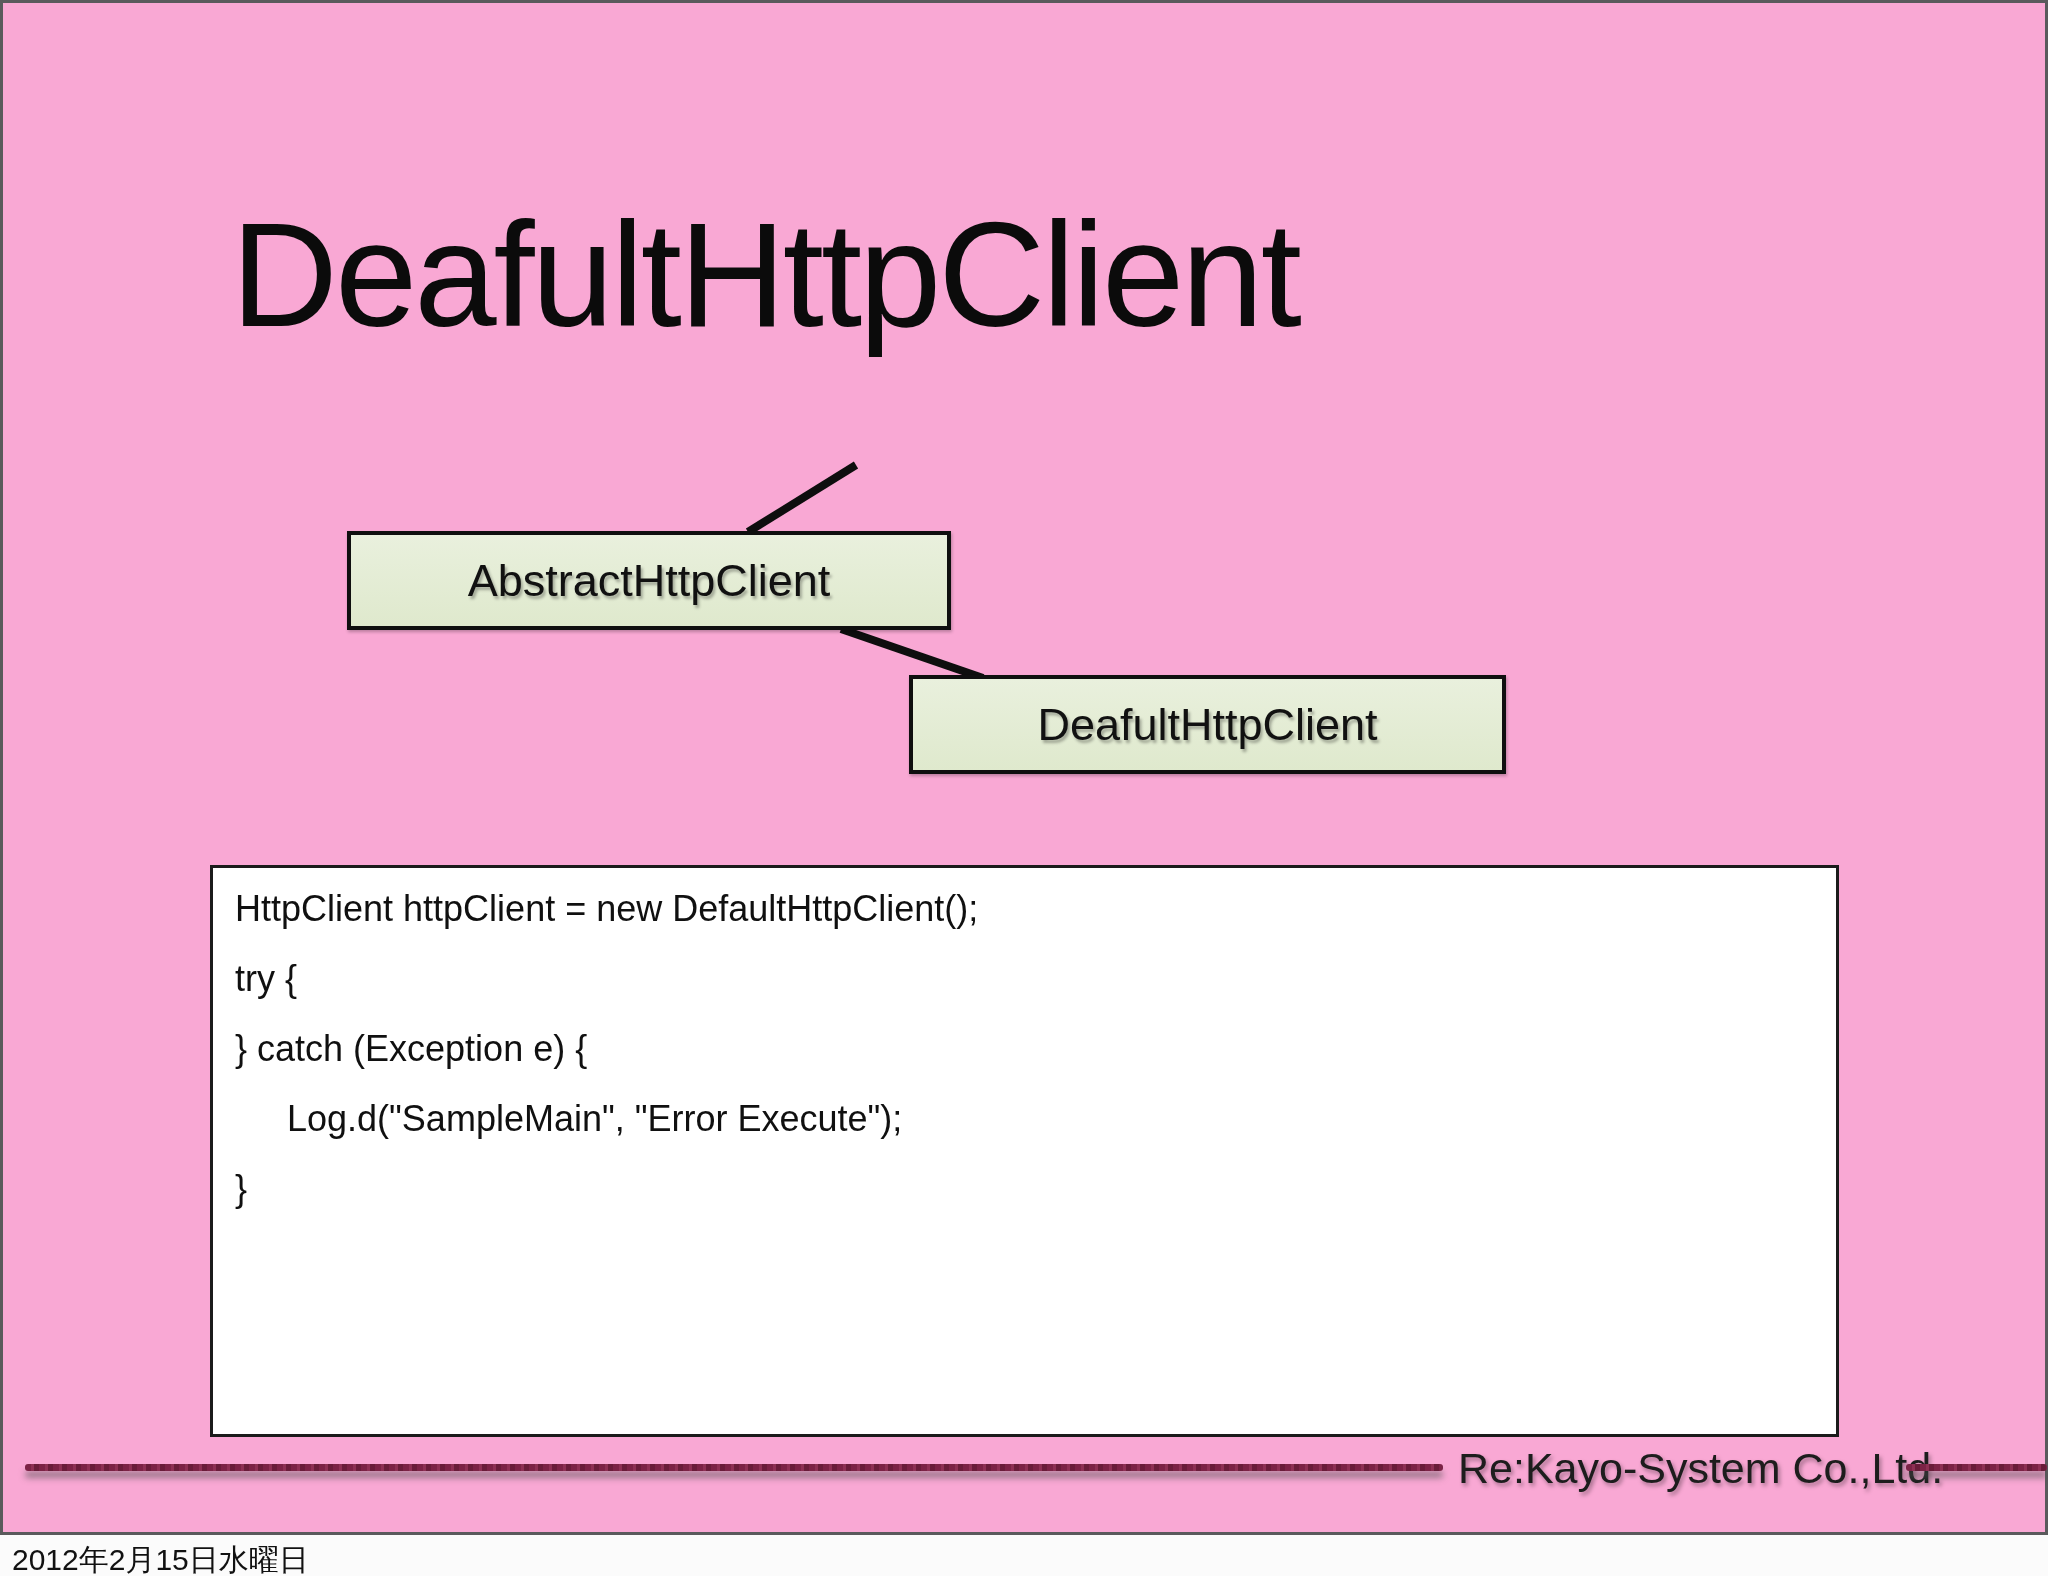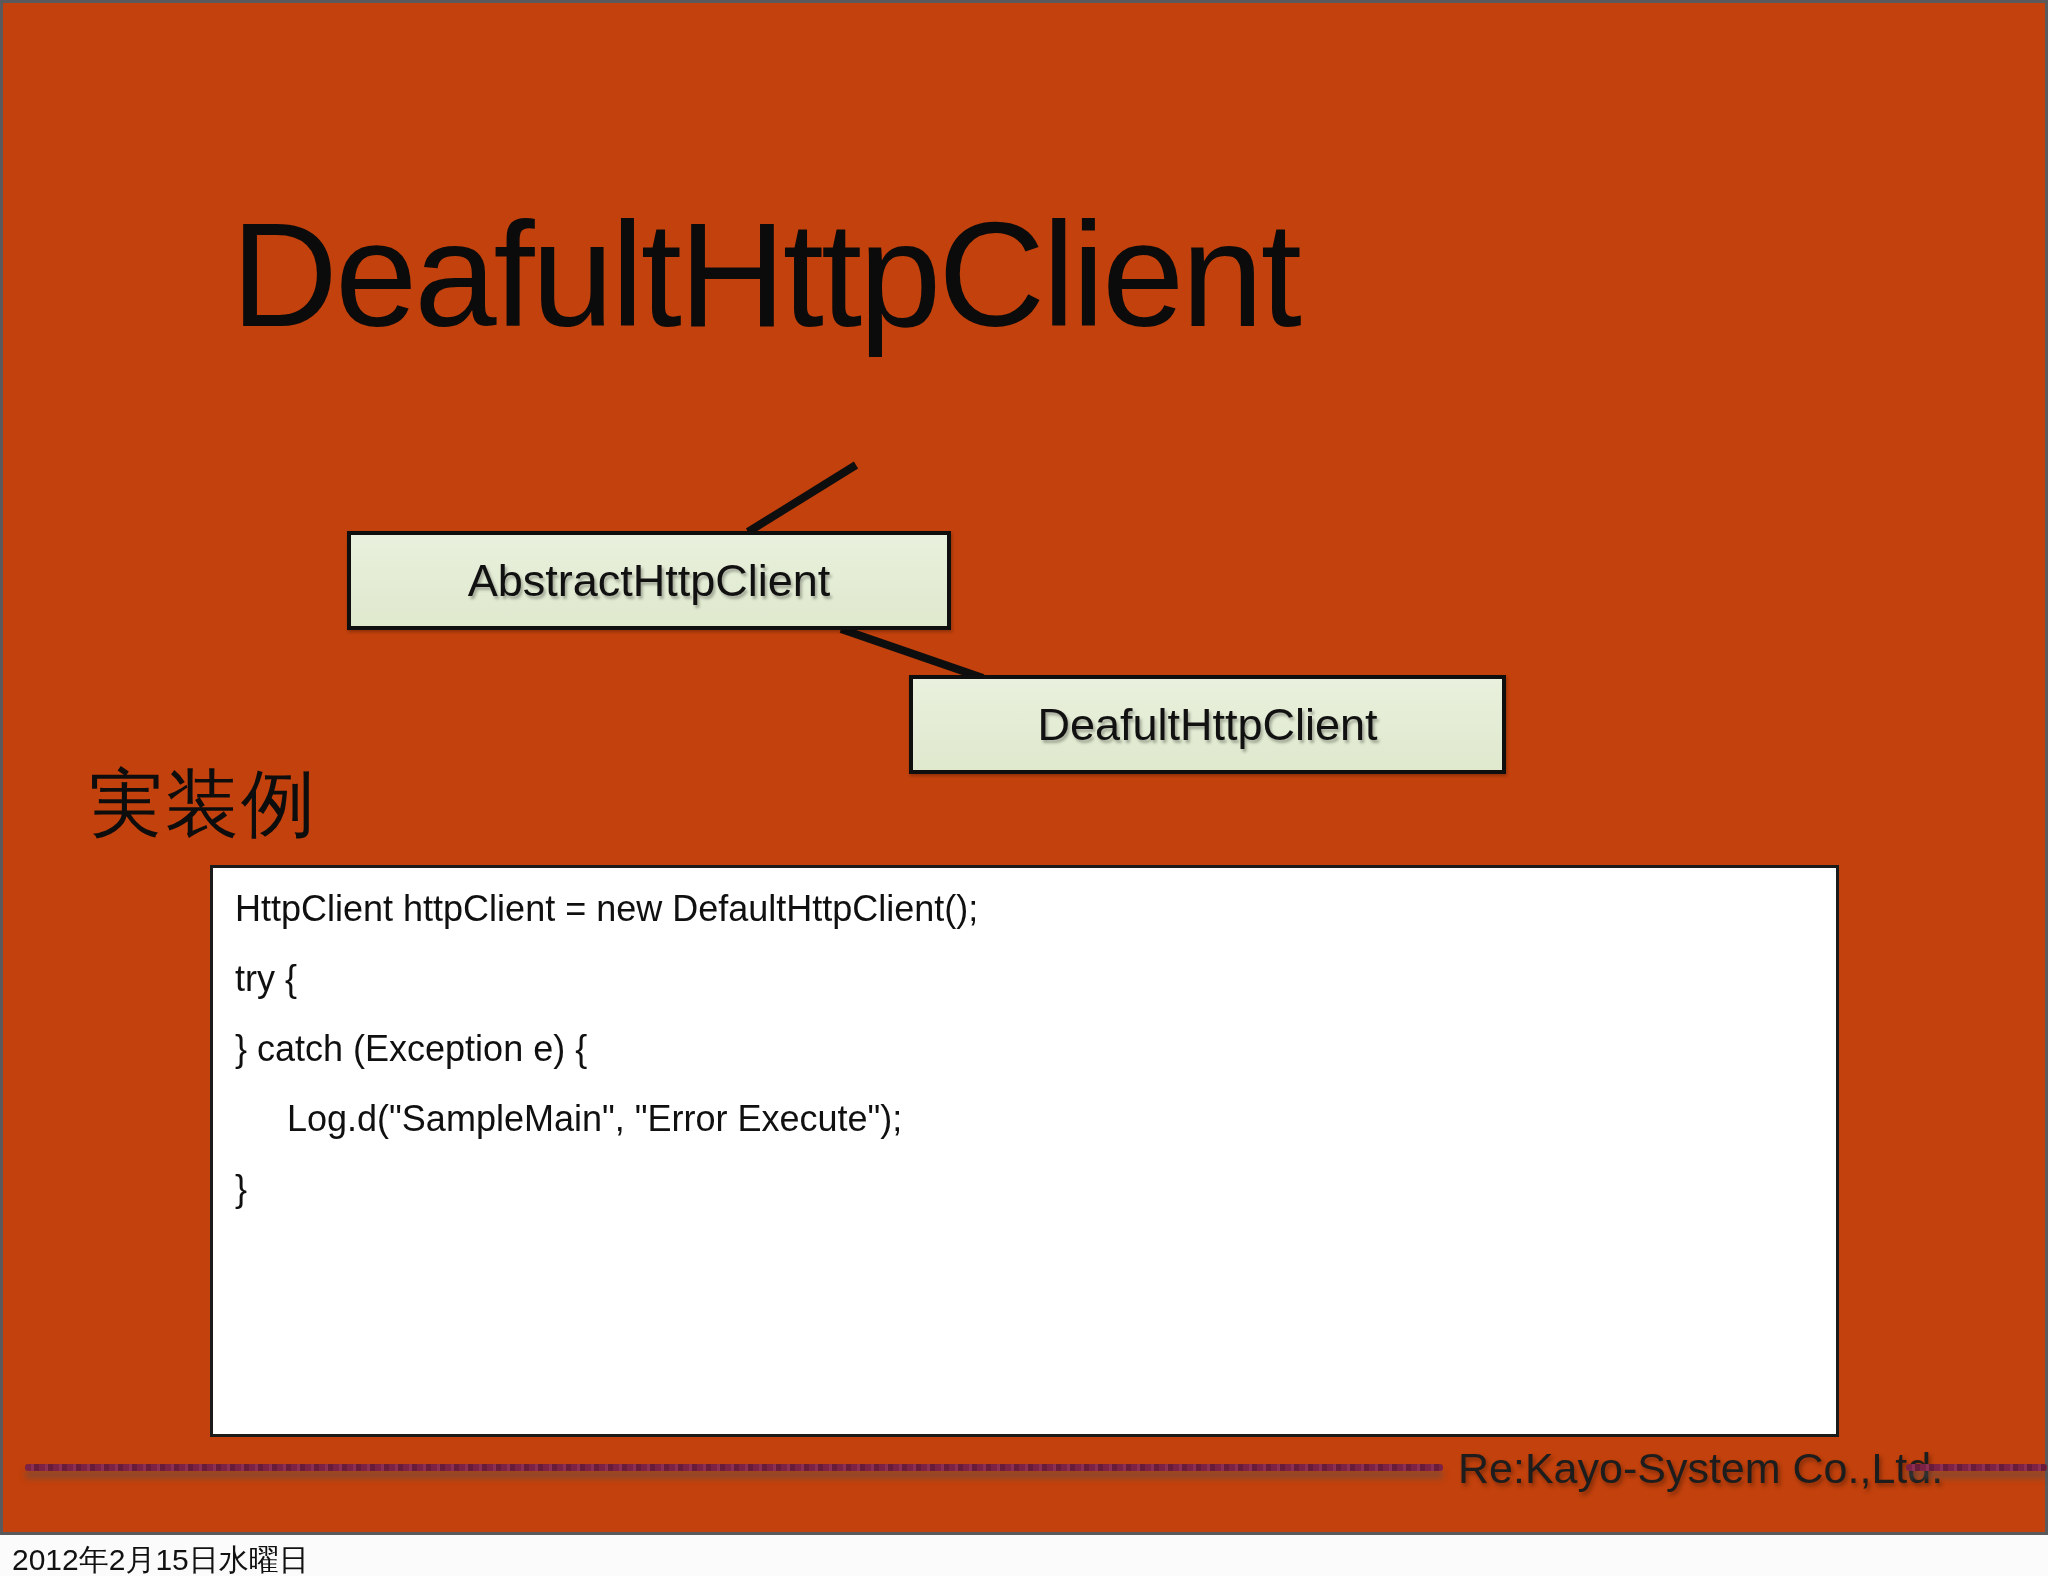--- a/index.html
+++ b/index.html
@@ -2,21 +2,21 @@
 <html><head>
 <meta charset="utf-8">
 <style>
   html,body{margin:0;padding:0;background:#e8e8e8;}
   .screen{
     position:relative;width:2048px;height:1576px;overflow:hidden;
     font-family:"Liberation Sans",sans-serif;background:#fbfbfb;
   }
   .slide{
     position:absolute;left:0;top:0;width:2048px;height:1535px;
-    background:#c2410c;border:3px solid #5a5a5c;box-sizing:border-box;
+    background:#f9a8d4;border:3px solid #5a5a5c;box-sizing:border-box;
   }
   .page-title{
     position:absolute;left:228px;top:88px;width:1400px;
     font-size:148px;font-weight:300;letter-spacing:-3px;color:#0b0b0b;
     white-space:nowrap;
   }
   .uml-svg{position:absolute;left:0;top:0;width:2048px;height:1535px;}
   .class-box{
     position:absolute;box-sizing:border-box;border:4px solid #0f0f0f;
     display:flex;align-items:center;justify-content:center;
@@ -85,21 +85,20 @@
 
 
     <div class="class-box box-green box-abstract">
       <span>AbstractHttpClient</span>
     </div>
 
     <div class="class-box box-green box-default">
       <span>DeafultHttpClient</span>
     </div>
 
-    <div class="section-heading">実装例</div>
 
     <div class="code-block">
         <div class="code-line"><span>HttpClient httpClient = new DefaultHttpClient();</span></div>
         <div class="code-line"><span>try {</span></div>
         <div class="code-line"><span>} catch (Exception e) {</span></div>
         <div class="code-line indent"><span>Log.d("SampleMain", "Error Execute");</span></div>
         <div class="code-line"><span>}</span></div>
       </div>
 
     <div class="deco-line left"></div>

